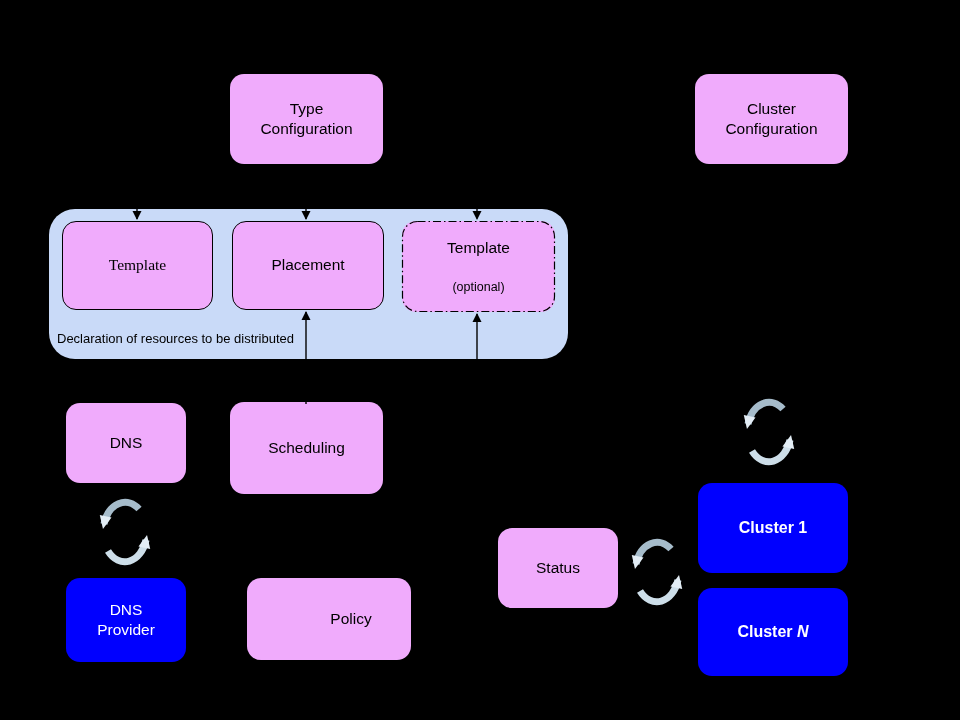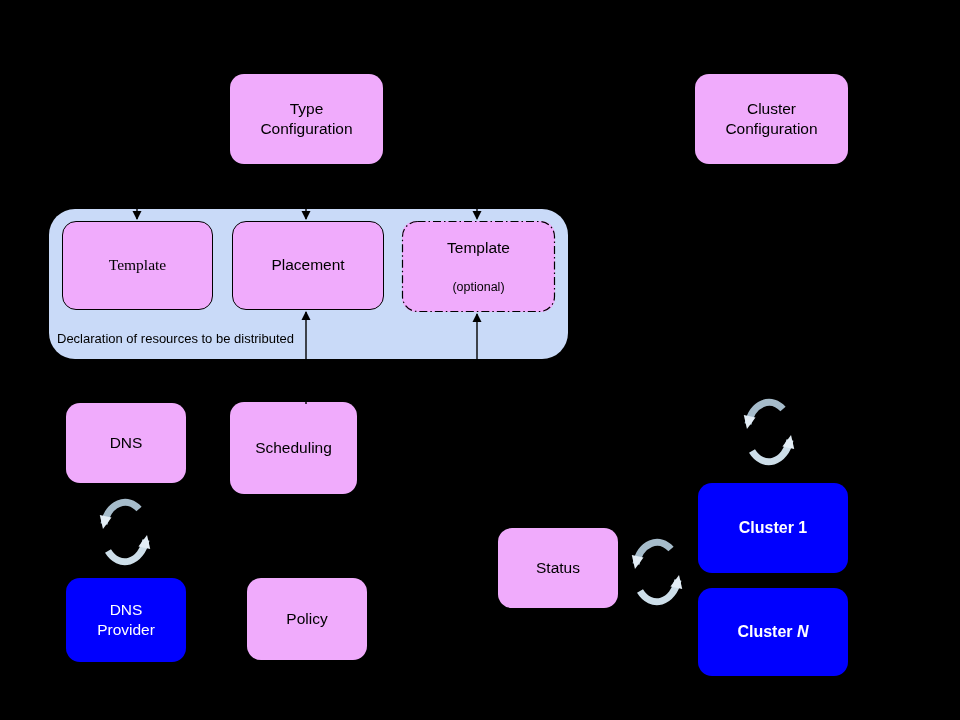--- a/index.html
+++ b/index.html
@@ -42,24 +42,24 @@
   .ov-main { font-size: 15.5px; }
   .ov-sub  { font-size: 12.5px; margin-top: 1px; }
 
   
   #type-config      { left: 230px; top: 74px;  width: 153px; height: 90px; }
   #cluster-config   { left: 695px; top: 74px;  width: 153px; height: 90px; }
   #template         { left: 62px;  top: 221px; width: 149px; height: 87px; font-family: Liberation Serif, serif; }
   #placement        { left: 232px; top: 221px; width: 150px; height: 87px; }
   #overrides        { left: 402px; top: 221px; width: 153px; height: 91px; }
   #dns              { left: 66px;  top: 403px; width: 120px; height: 80px; }
-  #scheduling       { left: 230px; top: 402px; width: 127px; height: 92px; }
+  #scheduling       { left: 230px; top: 402px; width: 153px; height: 92px; }
   #propagation      { left: 695px; top: 300px; width: 153px; height: 90px; }
   #dns-provider     { left: 66px;  top: 578px; width: 120px; height: 84px; }
-  #policy           { left: 247px; top: 578px; width: 120px; height: 82px; }
+  #policy           { left: 247px; top: 578px; width: 120px; height: 82px; padding-left: 44px; }
   #status           { left: 498px; top: 528px; width: 120px; height: 80px; }
   #cluster-1        { left: 698px; top: 483px; width: 150px; height: 90px; }
   #cluster-n        { left: 698px; top: 588px; width: 150px; height: 88px; }
 
   #connector-layer {
     position: absolute; left: 0; top: 0;
     z-index: 3;
     pointer-events: none;
   }
 </style>

